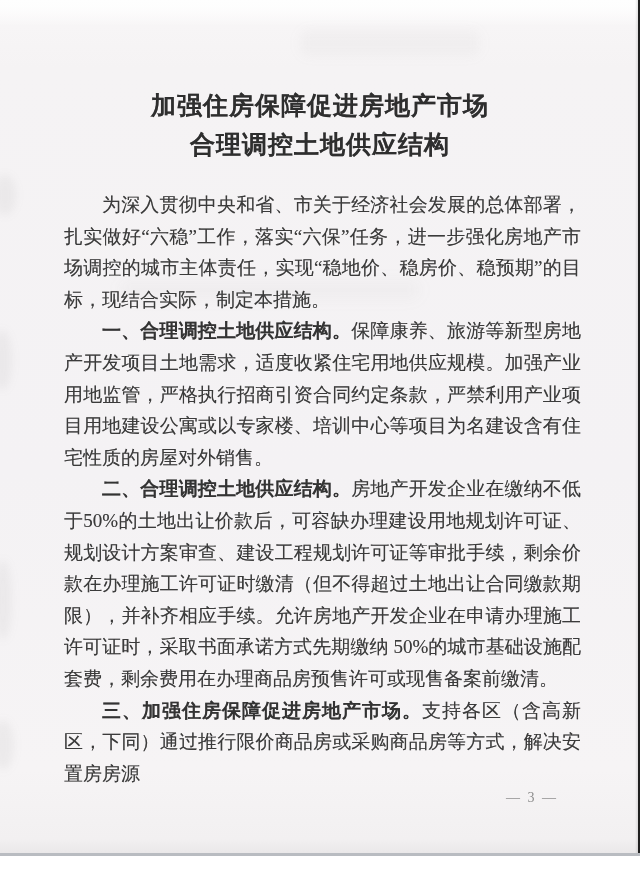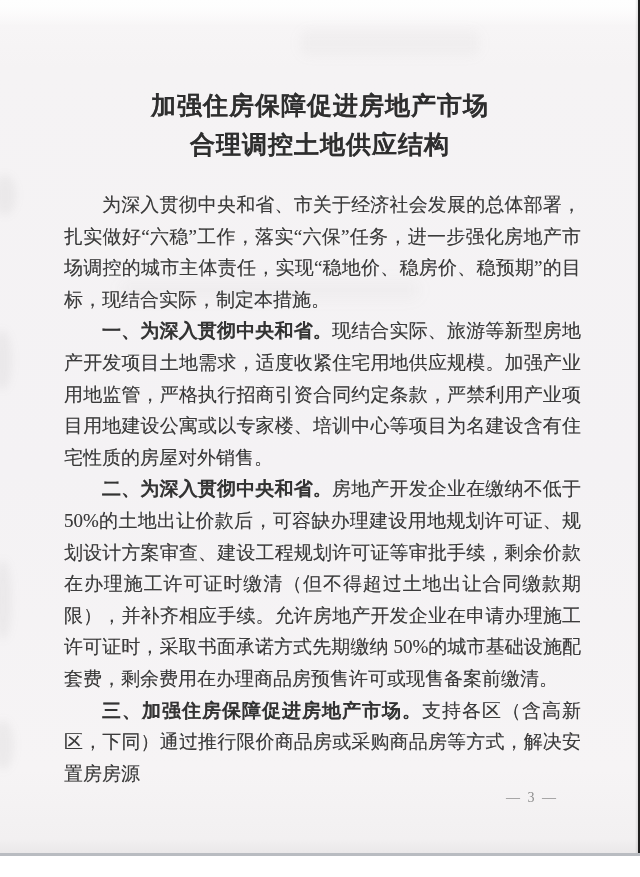--- a/index.html
+++ b/index.html
@@ -119,22 +119,22 @@
   <div class="smudge s6"></div>
   <div class="scan-top-light"></div>
 
   <div class="doc-title">
     <div>加强住房保障促进房地产市场</div>
     <div>合理调控土地供应结构</div>
   </div>
 
   <div class="doc-body">
     <p><span class="para-lead"></span><span>为深入贯彻中央和省、市关于经济社会发展的总体部署，扎实做好“六稳”工作，落实“六保”任务，进一步强化房地产市场调控的城市主体责任，实现“稳地价、稳房价、稳预期”的目标，现结合实际，制定本措施。</span></p>
-    <p><span class="para-lead">一、为深入贯彻中央和省。</span><span>现结合实际、旅游等新型房地产开发项目土地需求，适度收紧住宅用地供应规模。加强产业用地监管，严格执行招商引资合同约定条款，严禁利用产业项目用地建设公寓或以专家楼、培训中心等项目为名建设含有住宅性质的房屋对外销售。</span></p>
-    <p><span class="para-lead">二、为深入贯彻中央和省。</span><span>房地产开发企业在缴纳不低于50%的土地出让价款后，可容缺办理建设用地规划许可证、规划设计方案审查、建设工程规划许可证等审批手续，剩余价款在办理施工许可证时缴清（但不得超过土地出让合同缴款期限），并补齐相应手续。允许房地产开发企业在申请办理施工许可证时，采取书面承诺方式先期缴纳 50%的城市基础设施配套费，剩余费用在办理商品房预售许可或现售备案前缴清。</span></p>
+    <p><span class="para-lead">一、合理调控土地供应结构。</span><span>保障康养、旅游等新型房地产开发项目土地需求，适度收紧住宅用地供应规模。加强产业用地监管，严格执行招商引资合同约定条款，严禁利用产业项目用地建设公寓或以专家楼、培训中心等项目为名建设含有住宅性质的房屋对外销售。</span></p>
+    <p><span class="para-lead">二、合理调控土地供应结构。</span><span>房地产开发企业在缴纳不低于50%的土地出让价款后，可容缺办理建设用地规划许可证、规划设计方案审查、建设工程规划许可证等审批手续，剩余价款在办理施工许可证时缴清（但不得超过土地出让合同缴款期限），并补齐相应手续。允许房地产开发企业在申请办理施工许可证时，采取书面承诺方式先期缴纳 50%的城市基础设施配套费，剩余费用在办理商品房预售许可或现售备案前缴清。</span></p>
     <p><span class="para-lead">三、加强住房保障促进房地产市场。</span><span>支持各区（含高新区，下同）通过推行限价商品房或采购商品房等方式，解决安置房房源</span></p>
   </div>
 
   <div class="page-number">— 3 —</div>
 
   <div class="scan-edge-right-soft"></div>
   <div class="scan-edge-right"></div>
   <div class="scan-edge-bottom"></div>
 
 </div>

